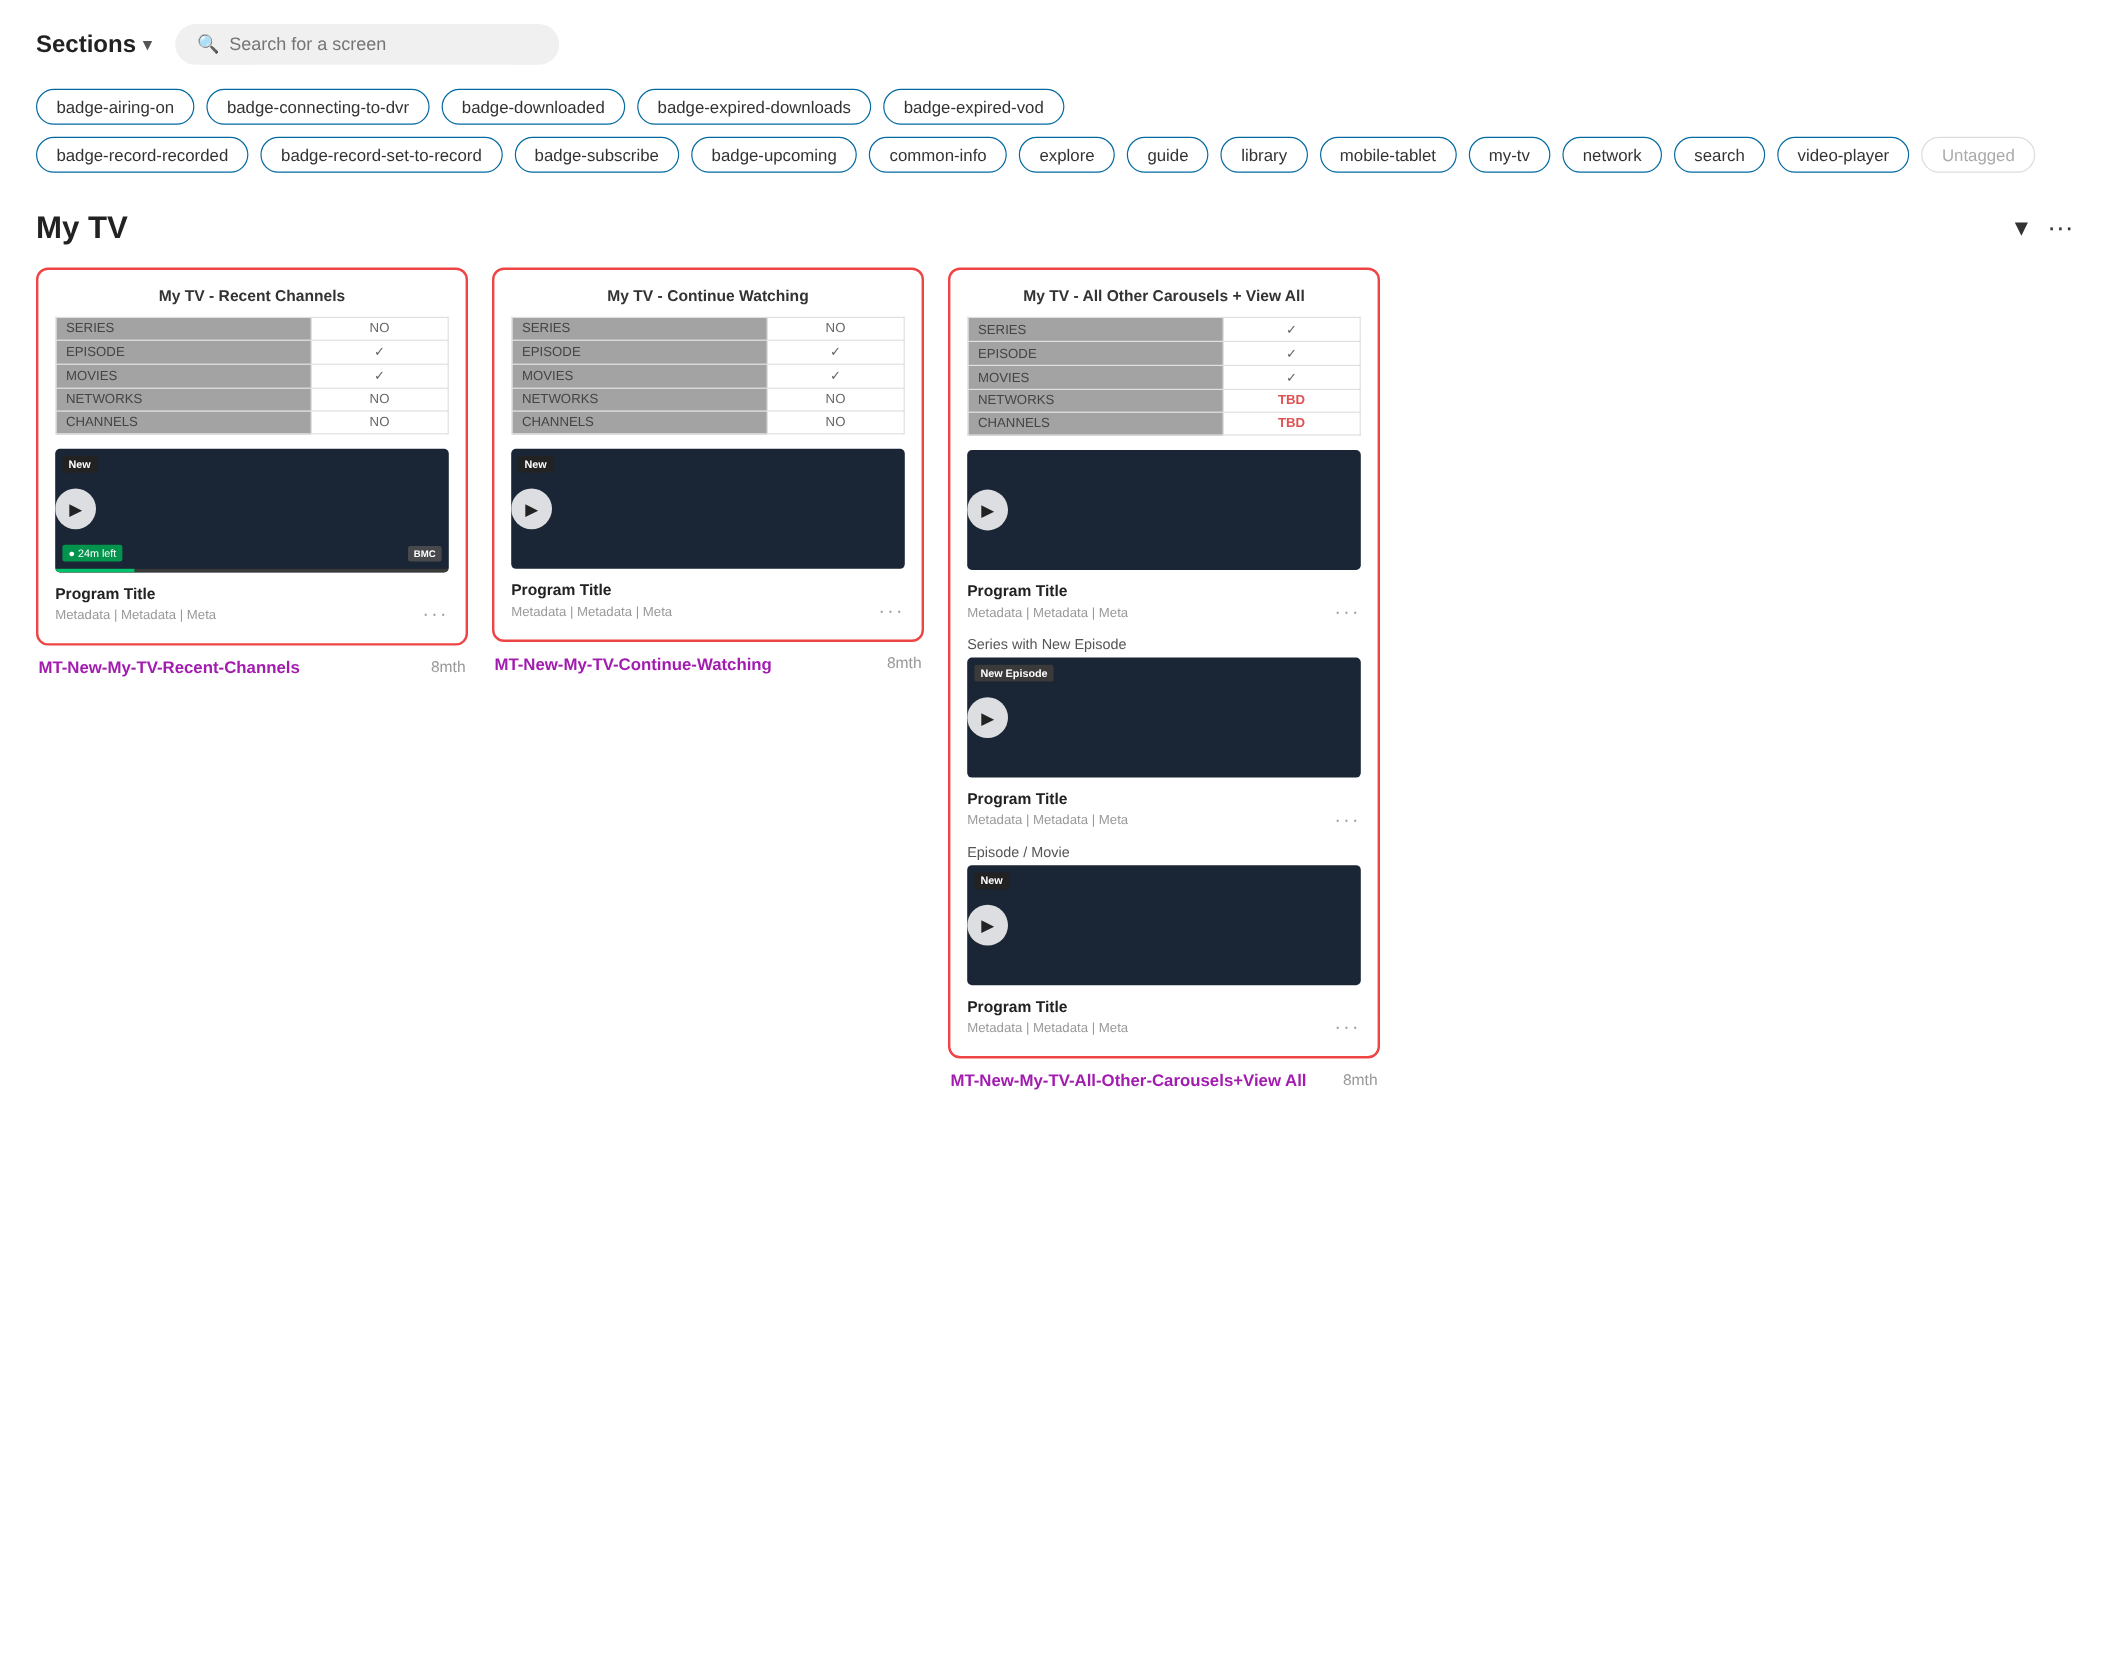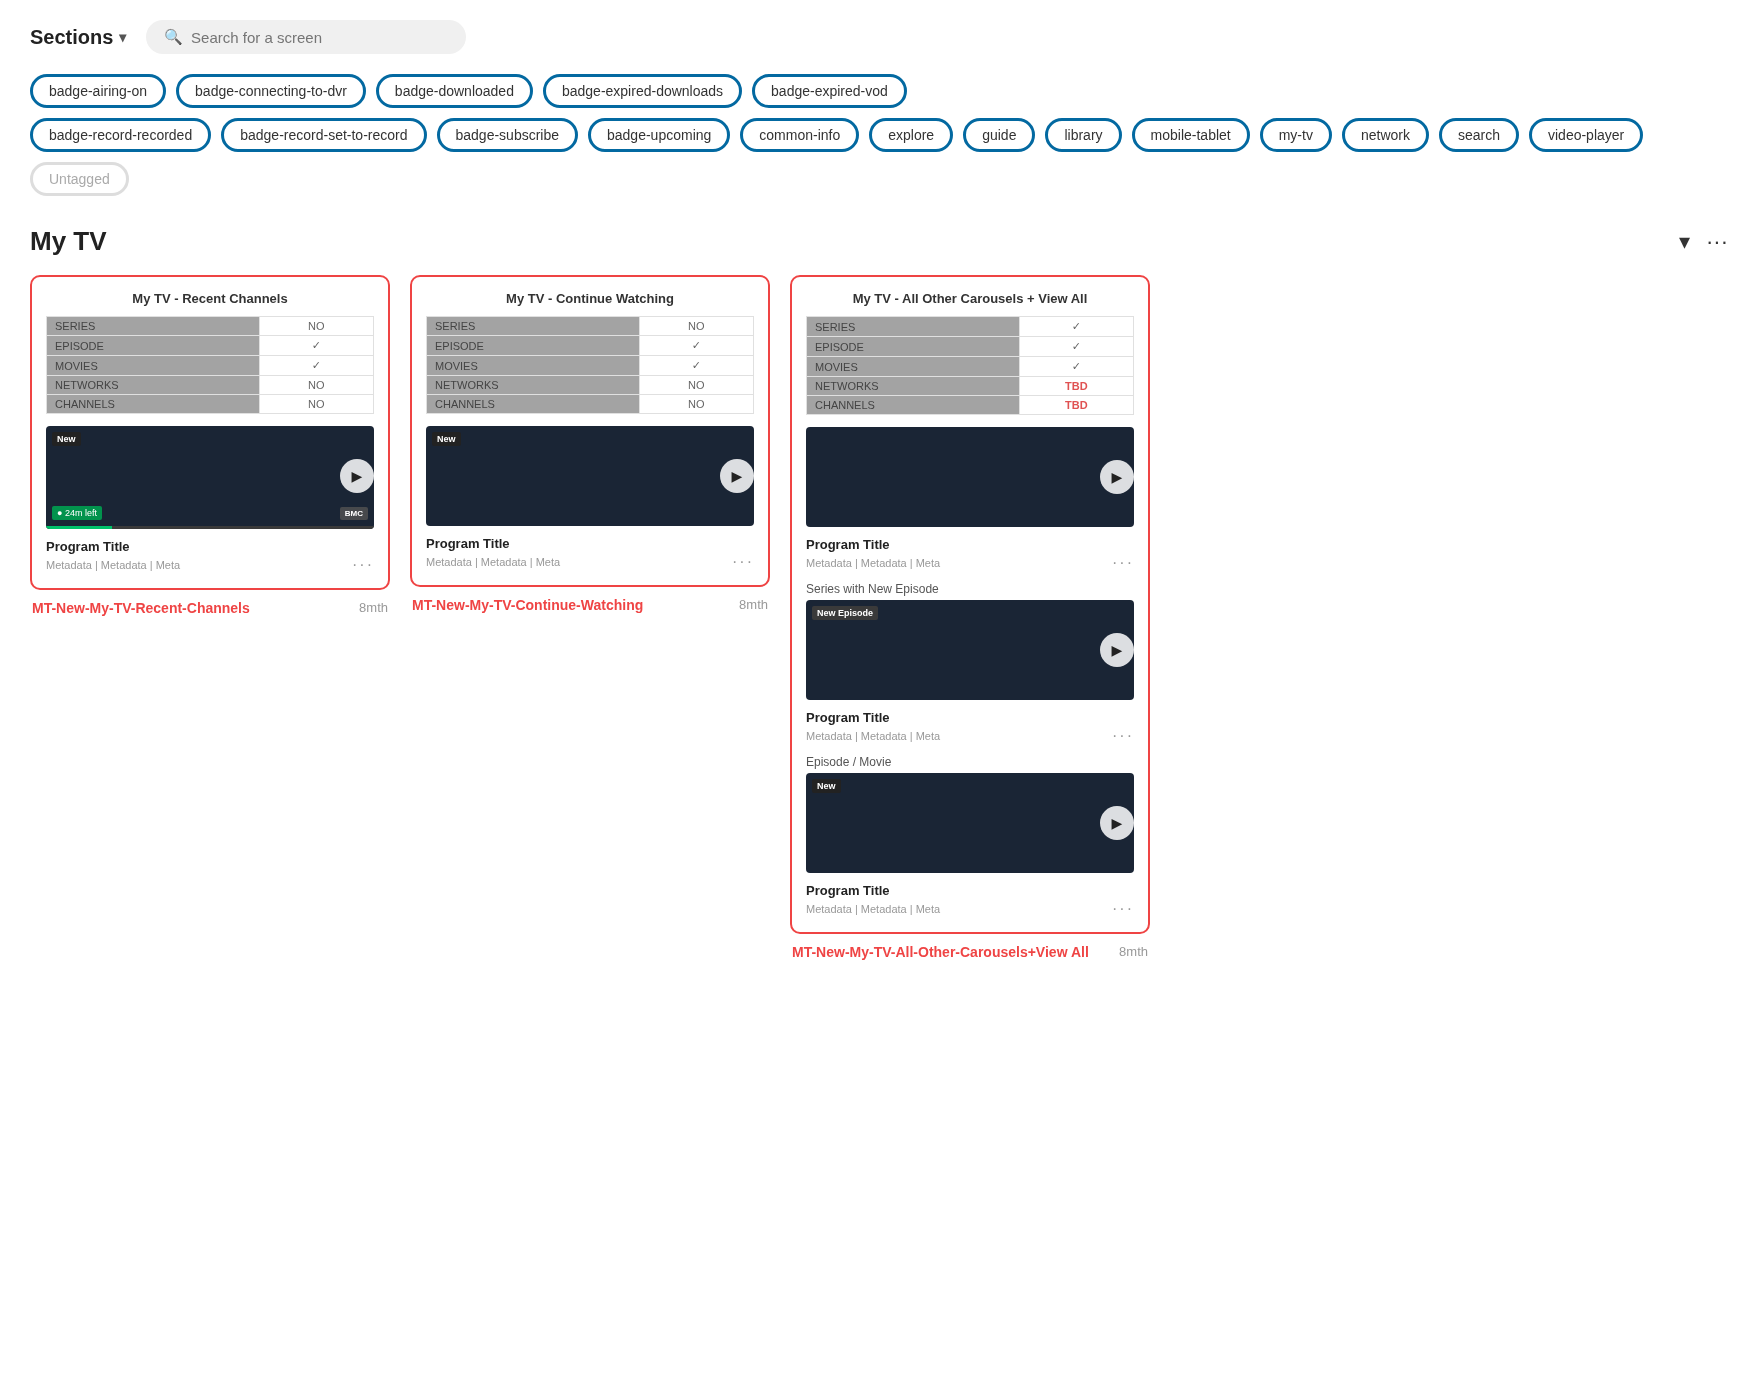--- a/index.html
+++ b/index.html
@@ -54,21 +54,21 @@
     .tags-section {
       margin-bottom: 30px;
     }
     .tags-row {
       display: flex;
       flex-wrap: wrap;
       gap: 10px;
       margin-bottom: 10px;
     }
     .tag {
-      border: 3px solid #0369a1;
+      border: 1px solid #0369a1;
       border-radius: 20px;
       padding: 6px 16px;
       font-size: 14px;
       color: #333;
       cursor: pointer;
       white-space: nowrap;
       background: #fff;
     }
     .tag.active {
       background: #3b82f6;
@@ -158,21 +158,21 @@
       position: relative;
       background: #1a2535;
       border-radius: 4px;
       overflow: hidden;
       margin-bottom: 10px;
     }
     .video-thumb-inner {
       height: 100px;
       display: flex;
       align-items: center;
-      justify-content: flex-end;
+      justify-content: flex-start;
       position: relative;
     }
     .play-btn {
       width: 34px;
       height: 34px;
       border-radius: 50%;
       background: rgba(255,255,255,0.85);
       display: flex;
       align-items: center;
       justify-content: center;
@@ -251,21 +251,21 @@
     .card-label-row {
       display: flex;
       justify-content: space-between;
       align-items: flex-start;
       margin-top: 10px;
       padding: 0 2px;
     }
     .card-label-name {
       font-size: 14px;
       font-weight: 600;
-      color: #ef4444;
+      color: #a21caf;
     }
     .card-label-age {
       font-size: 13px;
       color: #999;
       white-space: nowrap;
       margin-left: 10px;
     }
     .subsection-label {
       font-size: 12px;
       color: #555;

